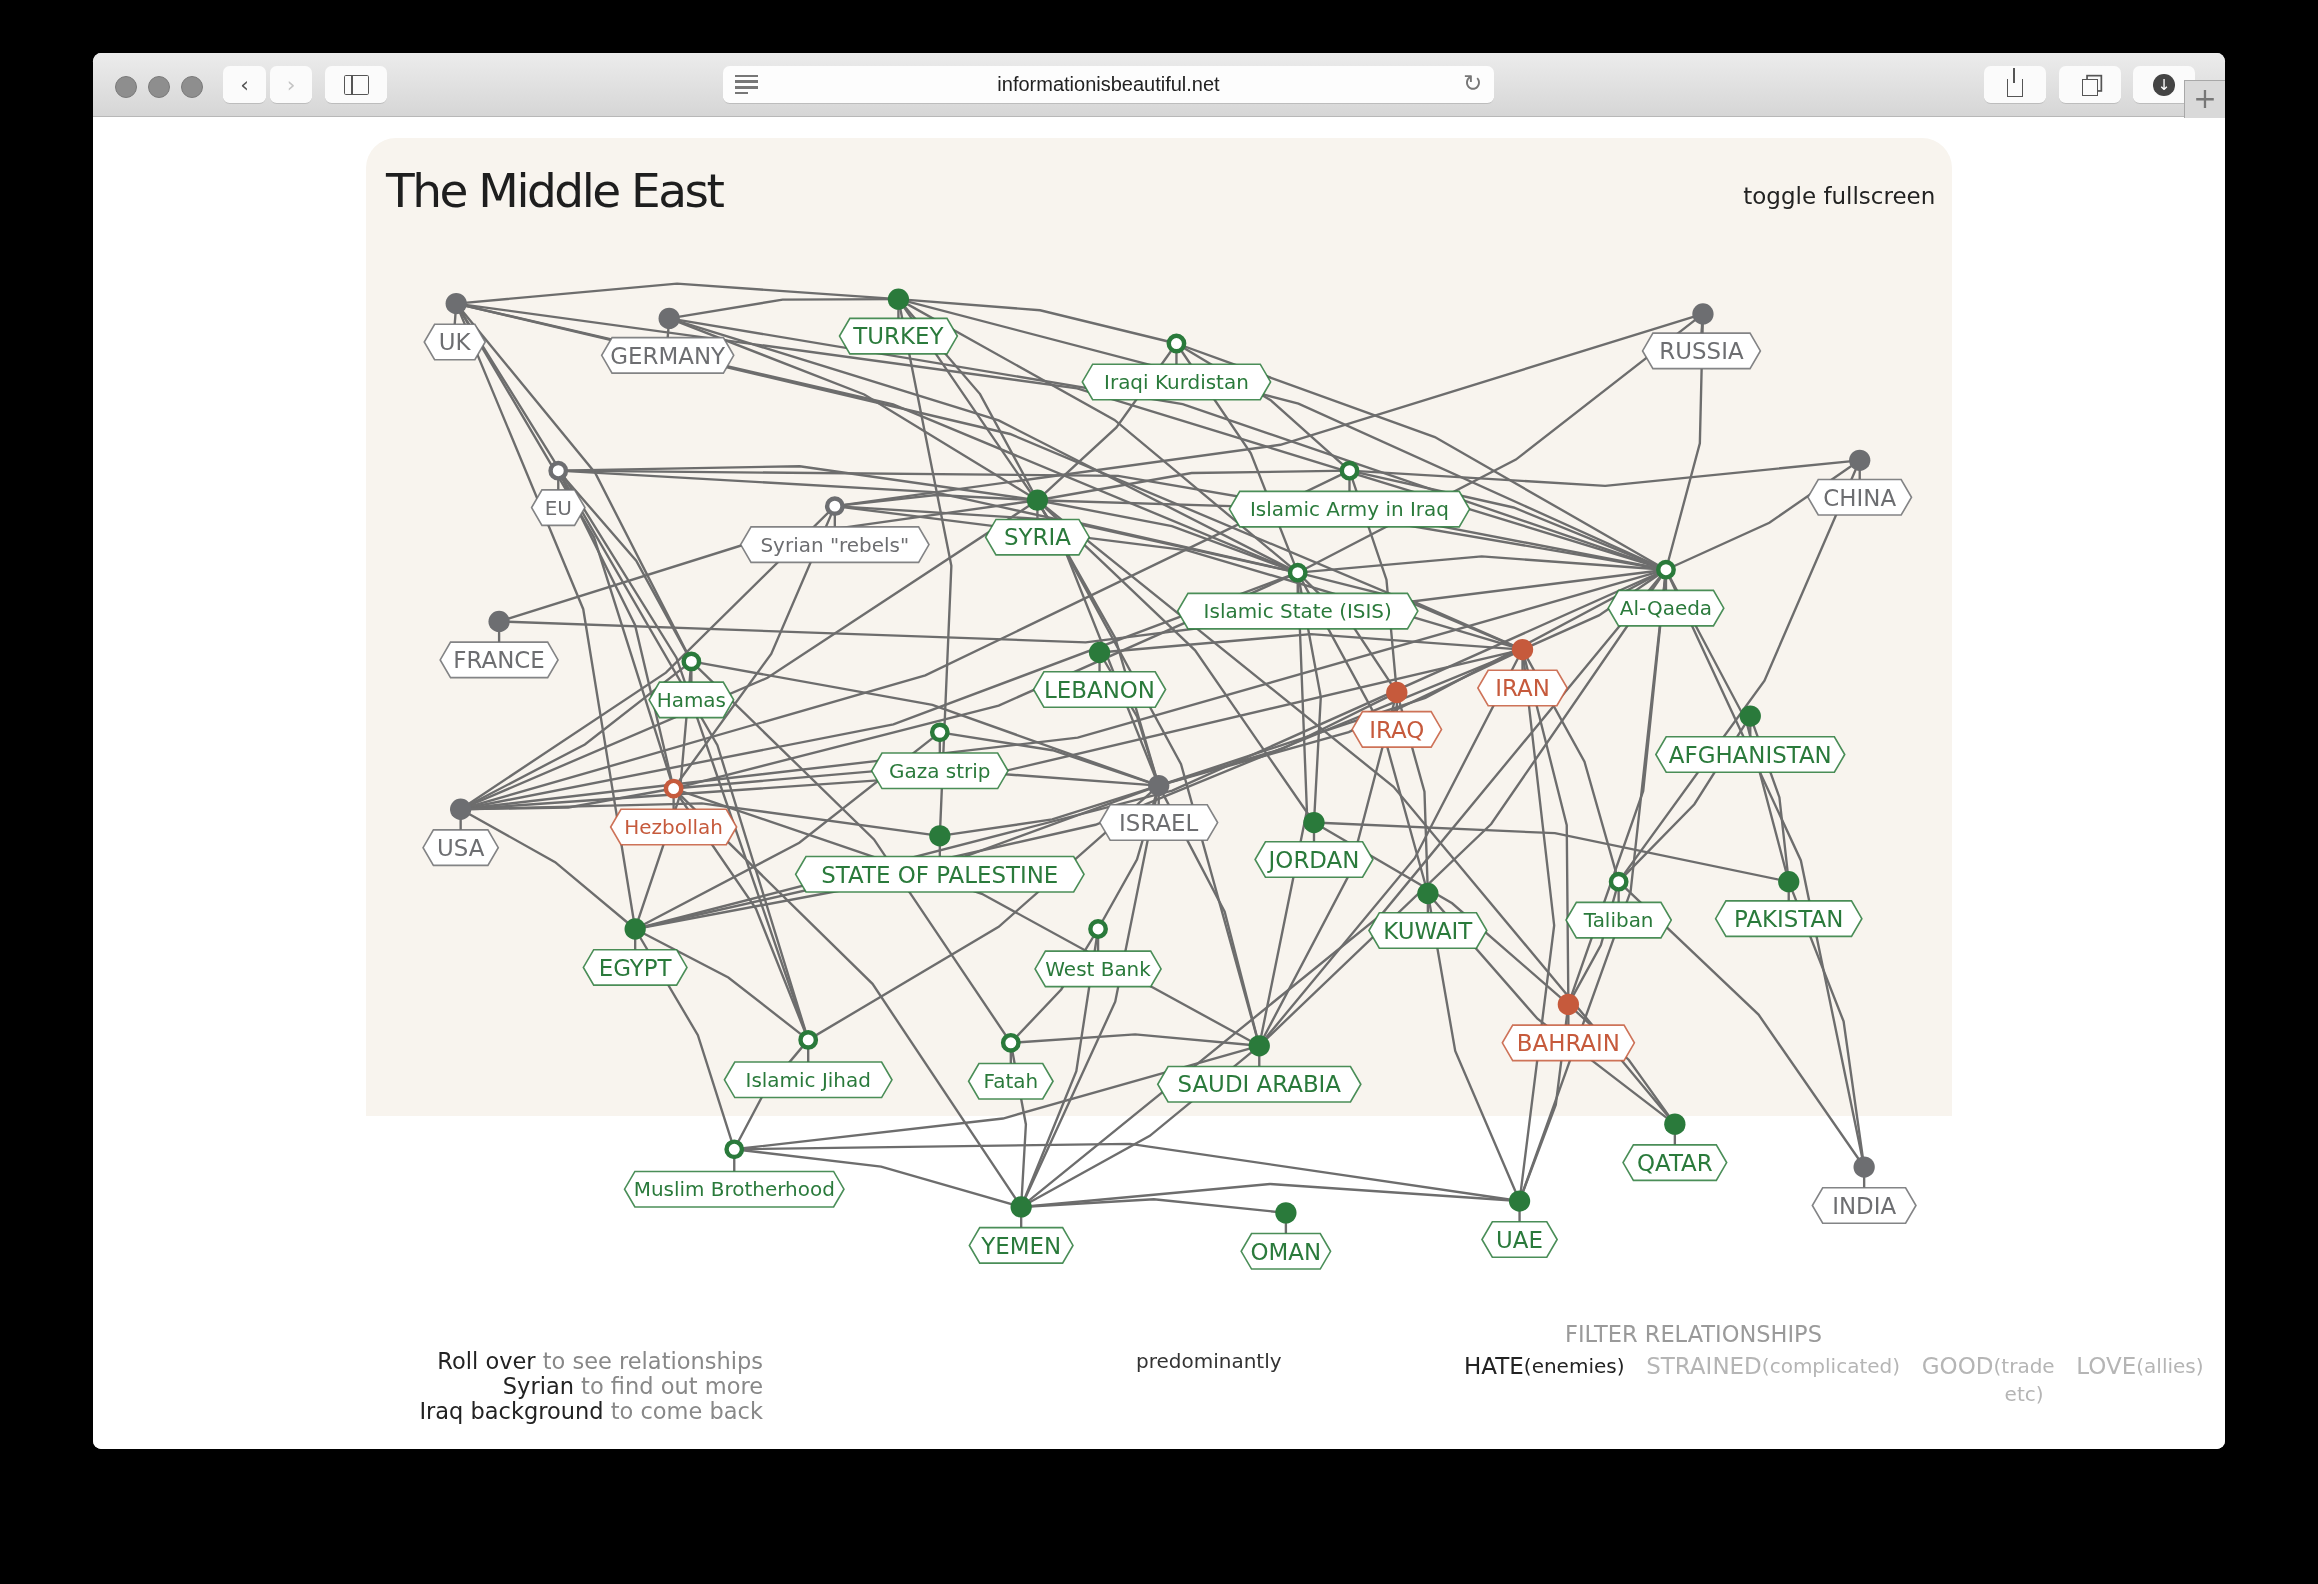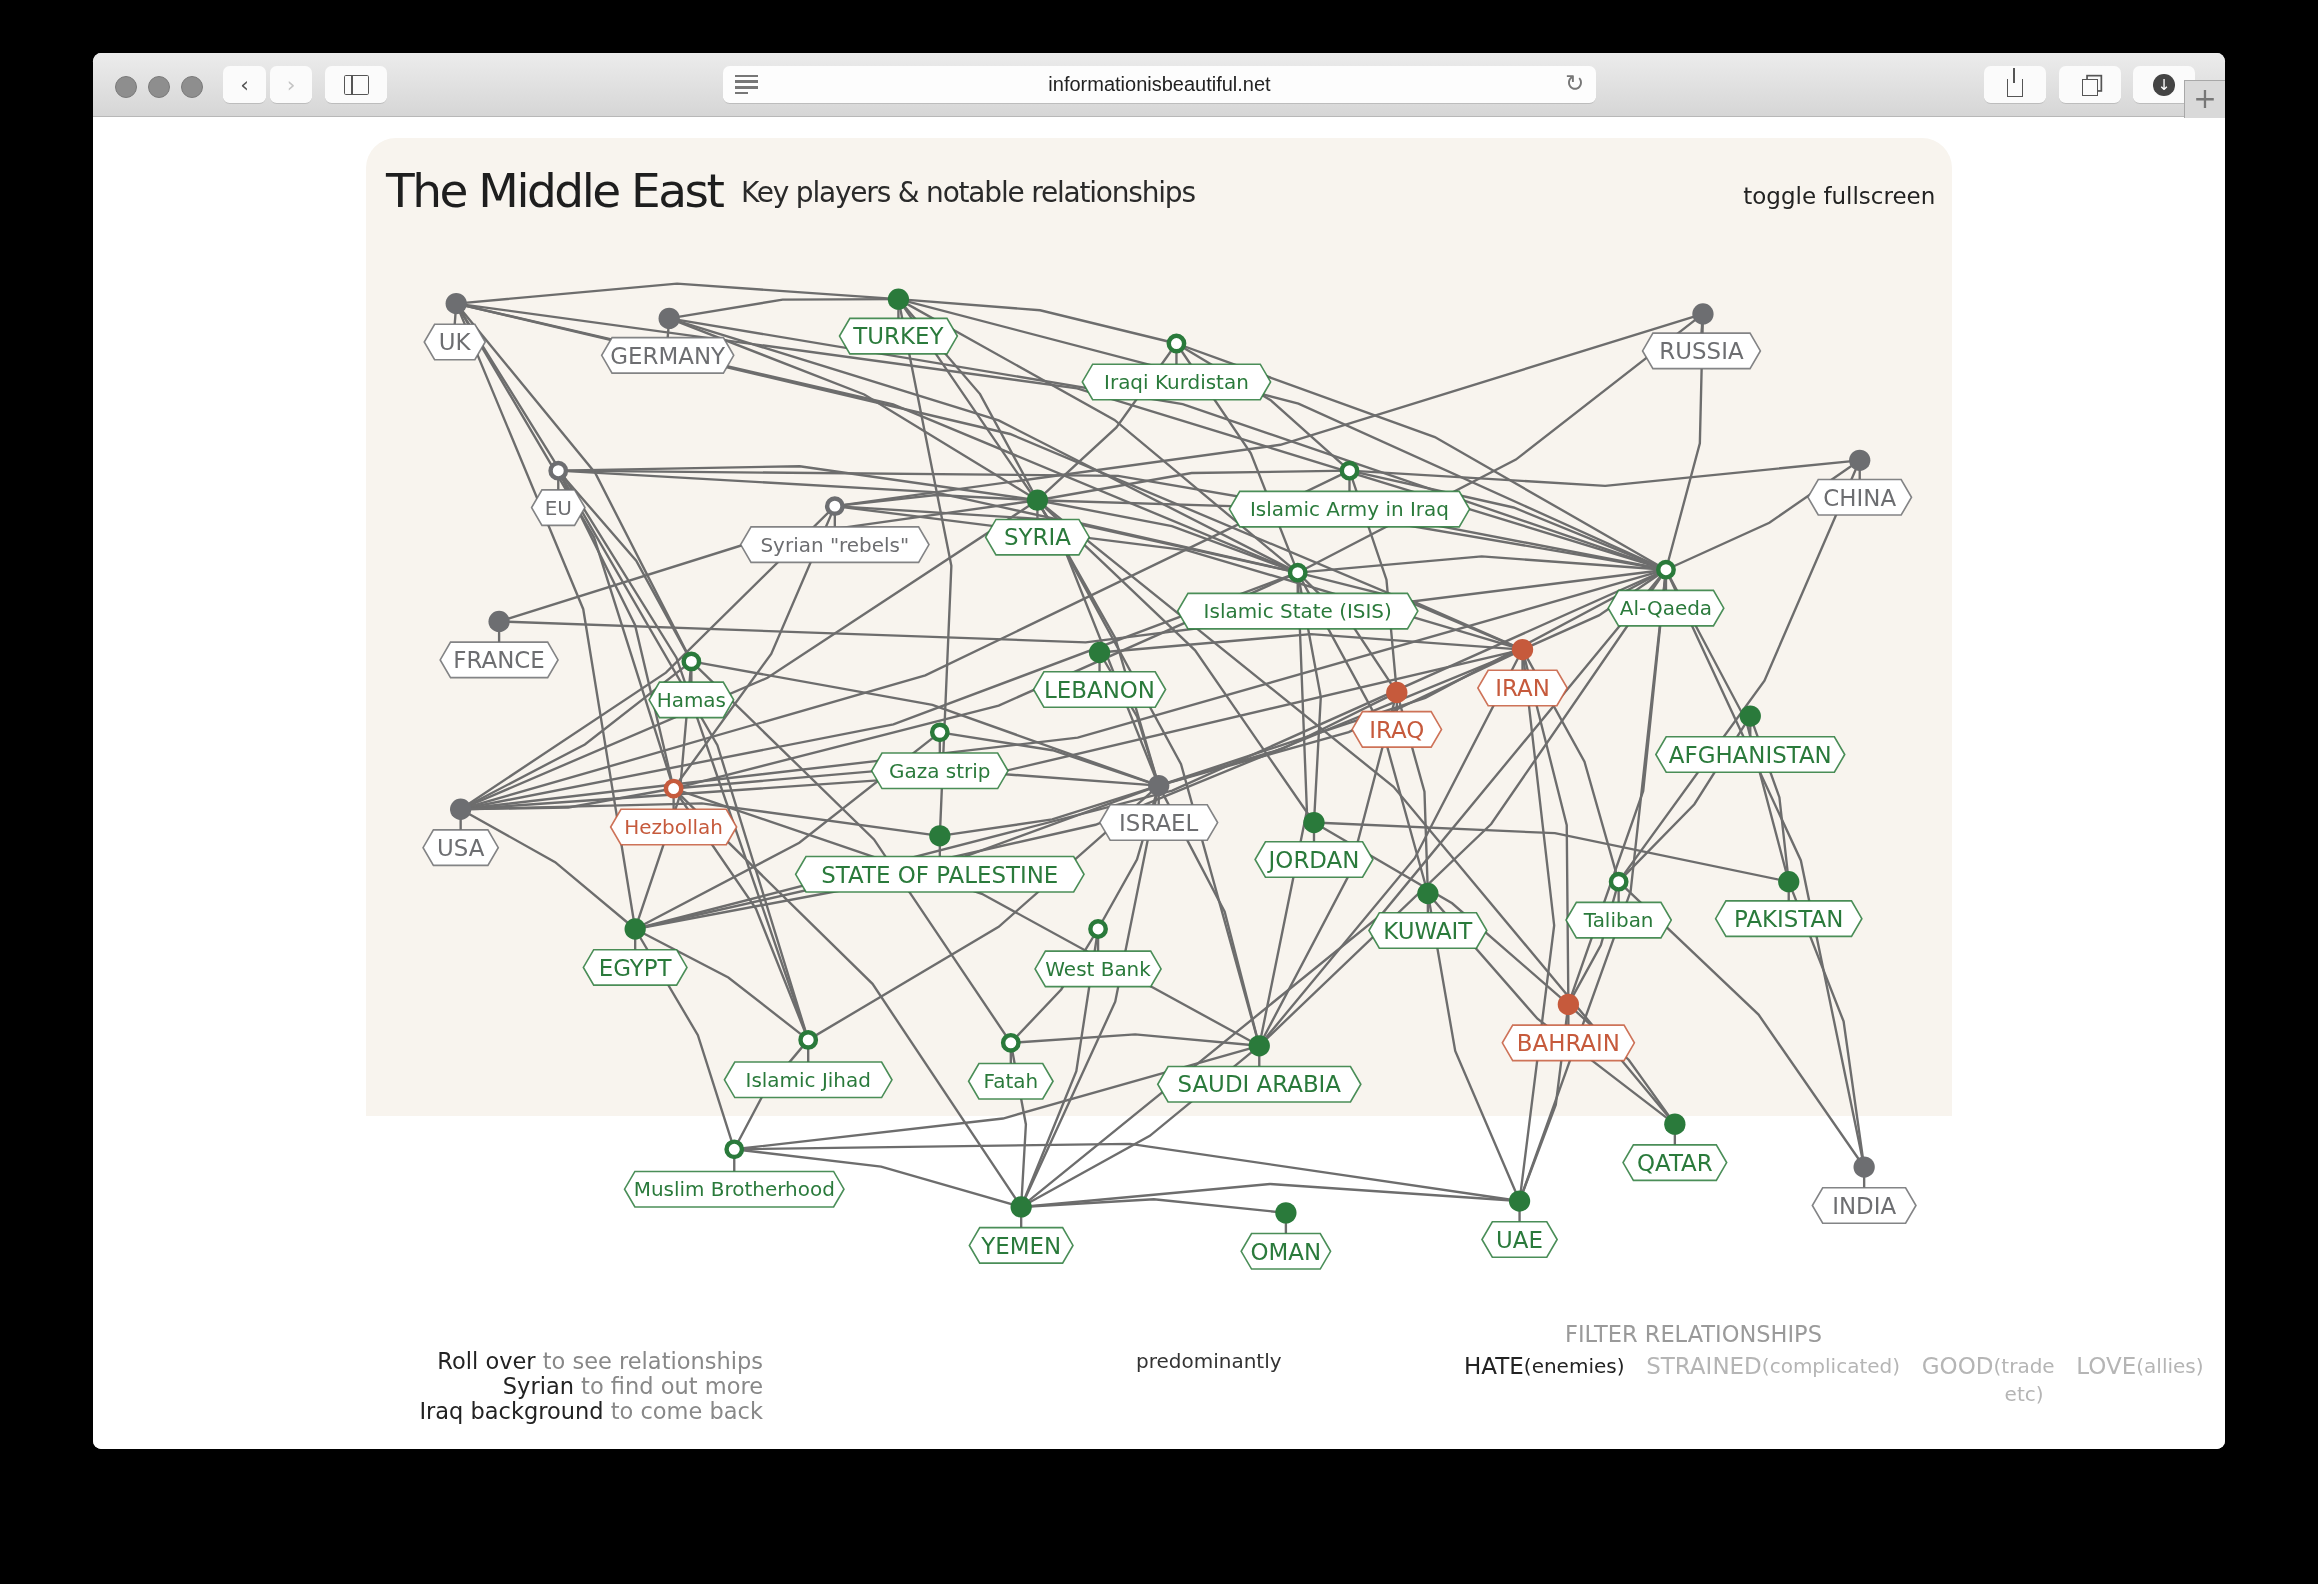--- a/index.html
+++ b/index.html
@@ -1,21 +1,21 @@
 <!DOCTYPE html>
 <html style="font-size:13.3px"><head>
 <meta charset="utf-8">
 <style>
   html, body { margin:0; padding:0; }
   body { width:2319px; height:1584px; background:#000; position:relative; overflow:hidden; font-family:"DejaVu Sans", sans-serif; }
   .window { position:absolute; left:93px; top:53px; width:2132px; height:1396px; background:#fff; border-radius:8.3px; overflow:hidden; }
   .toolbar { position:absolute; left:0; top:0; width:2132px; height:63px; background:linear-gradient(#ececec,#d6d6d6); border-bottom:1.7px solid #b8b8b8; }
   .tl { position:absolute; top:23px; width:20px; height:20px; border-radius:50%; background:#8e8e8e; border:0.8px solid #7a7a7a; }
   .tbtn { position:absolute; top:13.3px; height:37px; background:#fbfbfb; border-radius:6.7px; border-bottom:0.8px solid #bdbdbd; display:flex; align-items:center; justify-content:center; color:#555; font-size:21.7px; }
-  .urlbar { position:absolute; left:630px; top:13.3px; width:873px; height:37px; background:#fdfdfd; border-radius:6.7px; border-bottom:0.8px solid #bdbdbd; }
+  .urlbar { position:absolute; left:630px; top:13.3px; width:771px; height:37px; background:#fdfdfd; border-radius:6.7px; border-bottom:0.8px solid #bdbdbd; }
   .url-text { position:absolute; left:0; right:0; top:6.7px; text-align:center; font-family:"Liberation Sans", sans-serif; font-size:20px; color:#222; }
   .reader { position:absolute; left:11.7px; top:8.3px; width:23px; height:20px; }
   .reader span { display:block; height:2.5px; background:#777; margin-bottom:3.3px; }
   .reload { position:absolute; right:11.7px; top:3.3px; font-size:23px; color:#777; }
   .newtab { position:absolute; right:0; top:27px; width:40px; height:37px; border-left:1.7px solid #a8a8a8; border-top:1.7px solid #a8a8a8; background:#d9d9d9; color:#777; font-size:28px; text-align:center; line-height:35px; }
   .content { position:absolute; left:0; top:65px; width:2132px; height:1331px; background:#fff; }
   .panel { position:absolute; left:273px; top:20px; width:1586px; height:978px; background:#f8f4ee; border-radius:30px 30px 0 0; }
   .title { position:absolute; left:20px; top:25px; font-family:"DejaVu Sans", sans-serif; font-size:47px; letter-spacing:-2.5px; color:#1e1e1e; font-weight:normal; }
   .subtitle { position:absolute; left:375px; top:38px; font-family:"DejaVu Sans", sans-serif; font-size:28px; letter-spacing:-1.2px; color:#2a2a2a; }
   .toggle-fs { position:absolute; right:16.7px; top:45px; font-family:"DejaVu Sans", sans-serif; font-size:23px; color:#222; cursor:pointer; }
@@ -70,21 +70,20 @@
     </div>
     <div class="tbtn" style="left:2040px;width:62px">
       <span style="display:inline-flex;width:21.7px;height:21.7px;border-radius:50%;background:#444;color:#fff;font-size:15px;align-items:center;justify-content:center;">↓</span>
     </div>
     <div class="newtab">+</div>
   </div>
 
   <div class="content">
     <div class="panel">
       <div class="title">The Middle East</div>
-      <div class="subtitle">Key players &amp; notable relationships</div>
       <div class="toggle-fs">toggle fullscreen</div>
 
       <svg class="graph" id="graph" width="1586" height="1299" viewBox="248 93 1072.4 878.6" preserveAspectRatio="none">
           <g>
             <path d="M309,205 L458.3,191.5 L608,202" fill="none" stroke="#6d6d6d" stroke-width="1.6"></path>
             <path d="M309,205 L728.8,262.3 L1127,385" fill="none" stroke="#6d6d6d" stroke-width="1.6"></path>
             <path d="M309,205 L604.4,273.2 L878,387" fill="none" stroke="#6d6d6d" stroke-width="1.6"></path>
             <path d="M309,205 L683.5,293.2 L1030,439" fill="none" stroke="#6d6d6d" stroke-width="1.6"></path>
             <path d="M309,205 L402.2,363.1 L456,533" fill="none" stroke="#6d6d6d" stroke-width="1.6"></path>
             <path d="M309,205 L403.0,319.6 L468,447" fill="none" stroke="#6d6d6d" stroke-width="1.6"></path>

